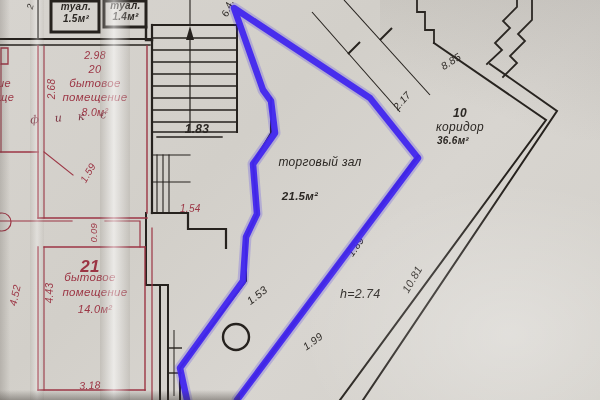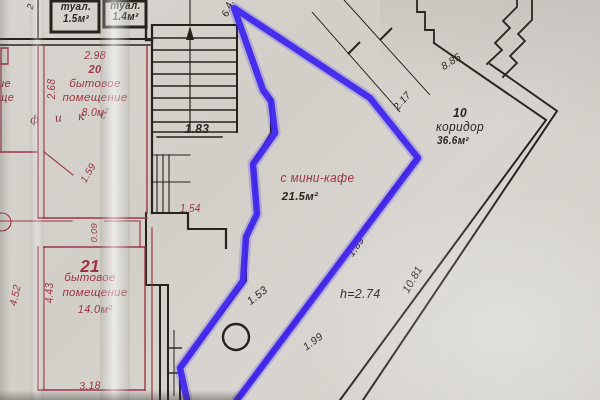--- a/index.html
+++ b/index.html
@@ -115,21 +115,21 @@
   </svg>
 
   <div class="layer">
 
     <span class="lbl blk ctr" style="left:52px;top:2px;width:48px;font-size:10px;font-weight:bold">туал.</span>
     <span class="lbl blk ctr" style="left:52px;top:14px;width:48px;font-size:10px;font-weight:bold">1.5м²</span>
     <span class="lbl blk ctr" style="left:104px;top:1px;width:43px;font-size:10px;font-weight:bold">туал.</span>
     <span class="lbl blk ctr" style="left:104px;top:12px;width:43px;font-size:10px;font-weight:bold">1.4м²</span>
 
     <span class="lbl red ctr" style="left:60px;top:50px;width:70px;font-size:10.5px">2.98</span>
-    <span class="lbl red ctr" style="left:60px;top:64px;width:70px;font-size:11px;font-weight:bold">20</span>
+    <span class="lbl red ctr" style="left:60px;top:64px;width:70px;font-size:11px;font-weight:normal">20</span>
     <span class="lbl red ctr" style="left:45px;top:78px;width:100px;font-size:11.5px">бытовое</span>
     <span class="lbl red ctr" style="left:45px;top:92px;width:100px;font-size:11.5px">помещение</span>
     <span class="lbl red ctr" style="left:60px;top:107px;width:70px;font-size:10.5px">8.0м²</span>
     <span class="lbl red" style="left:42px;top:84px;font-size:10px;transform:rotate(-90deg)">2.68</span>
 
     <span class="lbl hand" style="left:30px;top:110px;width:130px;font-size:11px;letter-spacing:16px;transform:rotate(-4deg)">фикс</span>
     <span class="lbl red" style="left:-2px;top:78px;font-size:11px">ие</span>
     <span class="lbl red" style="left:-2px;top:92px;font-size:11px">ще</span>
 
     <span class="lbl blk ctr" style="left:172px;top:123px;width:50px;font-size:12px;font-weight:bold">1.83</span>
@@ -147,21 +147,21 @@
 
     <span class="lbl blk" style="left:28px;top:2px;font-size:9px;transform:rotate(-75deg)">2</span>
     <span class="lbl blk" style="left:219px;top:3px;font-size:10px;transform:rotate(-68deg)">6.4.</span>
     <span class="lbl blk" style="left:392px;top:96px;font-size:10px;transform:rotate(-48deg)">2.17</span>
     <span class="lbl blk" style="left:440px;top:56px;font-size:10.5px;transform:rotate(-32deg)">8.85</span>
 
     <span class="lbl blk ctr" style="left:430px;top:107px;width:60px;font-size:12px;font-weight:bold">10</span>
     <span class="lbl blk ctr" style="left:420px;top:121px;width:80px;font-size:12px">коридор</span>
     <span class="lbl blk ctr" style="left:418px;top:136px;width:70px;font-size:10px;font-weight:bold">36.6м²</span>
 
-    <span class="lbl red ctr" style="left:250px;top:172px;width:135px;font-size:12px">с мини-кафе</span>
+    <span class="lbl blk ctr" style="left:250px;top:156px;width:140px;font-size:12px">торговый зал</span>
     <span class="lbl blk ctr" style="left:245px;top:191px;width:110px;font-size:11.5px;font-weight:bold">21.5м²</span>
 
     <span class="lbl blk" style="left:346px;top:242px;font-size:10px;transform:rotate(-55deg)">1.89</span>
     <span class="lbl blk" style="left:340px;top:288px;font-size:12.5px">h=2.74</span>
     <span class="lbl blk" style="left:398px;top:274px;font-size:11px;transform:rotate(-60deg)">10.81</span>
     <span class="lbl blk" style="left:246px;top:290px;font-size:11px;transform:rotate(-38deg)">1.53</span>
     <span class="lbl blk" style="left:302px;top:336px;font-size:10.5px;transform:rotate(-36deg)">1.99</span>
   </div>
 
   <svg class="layer" width="600" height="400" viewBox="0 0 600 400">

